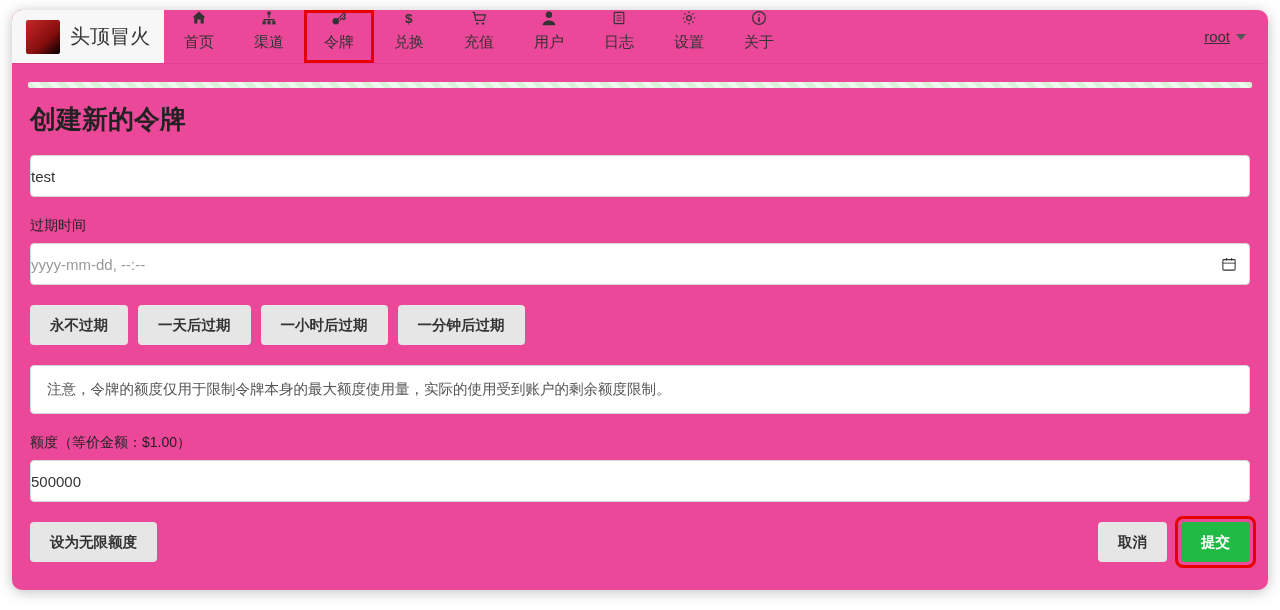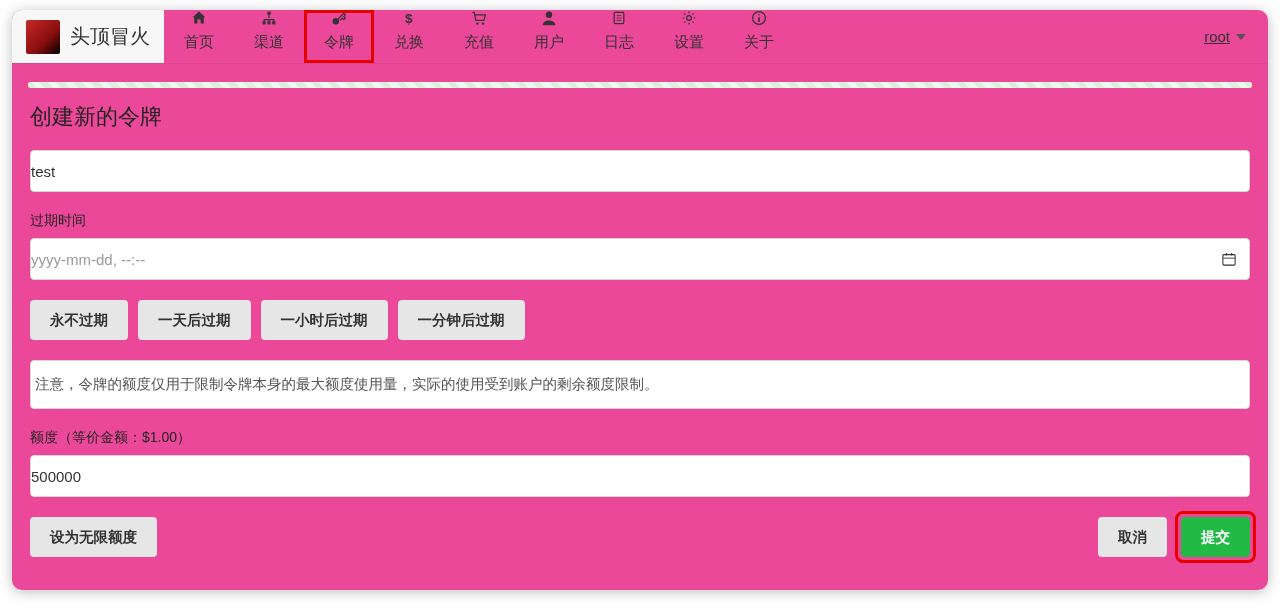--- a/index.html
+++ b/index.html
@@ -58,21 +58,21 @@
   display: flex; align-items: center; gap: 6px;
   padding: 0 22px; font-size: 15px; color: #333; cursor: pointer; text-decoration: underline;
 }
 .hatch-strip {
   height: 6px;
   background: repeating-linear-gradient(45deg,#d9f0d9 0 6px,#eef9ee 6px 12px);
   margin: 18px 16px 0 16px;
   border-radius: 2px;
 }
 .content { padding: 14px 18px 18px 18px; }
-.page-title { font-size: 22px; font-weight: 400; color: #222; margin-bottom: 18px; }
+.page-title { font-size: 26px; font-weight: 700; color: #222; margin-bottom: 18px; }
 .form-label { font-size: 14px; color: #222; margin-bottom: 8px; }
 .required::after { content: "*"; color: #d93025; margin-left: 2px; font-size: 12px; vertical-align: top;}
 .input {
   width: 100%;
   height: 42px;
   border: 1px solid #d6d6d6;
   border-radius: 4px;
   padding: 0 0;
   font-size: 15px;
   color: #333;
@@ -94,21 +94,21 @@
   border-radius: 4px;
   font-size: 14.5px;
   color: #333;
   cursor: pointer;
   font-weight: 600;
   text-align: right;
 }
 .info-box {
   border: 1px solid #d6d6d6;
   border-radius: 4px;
-  padding: 14px 4px;
+  padding: 14px 16px;
   font-size: 14.5px;
   color: #555;
   background: #fff;
   margin-bottom: 20px;
 }
 .footer-row { display:flex; align-items:center; }
 .footer-row .spacer { flex:1; }
 .btn-primary {
   background: #21ba45;
   color: #fff;

